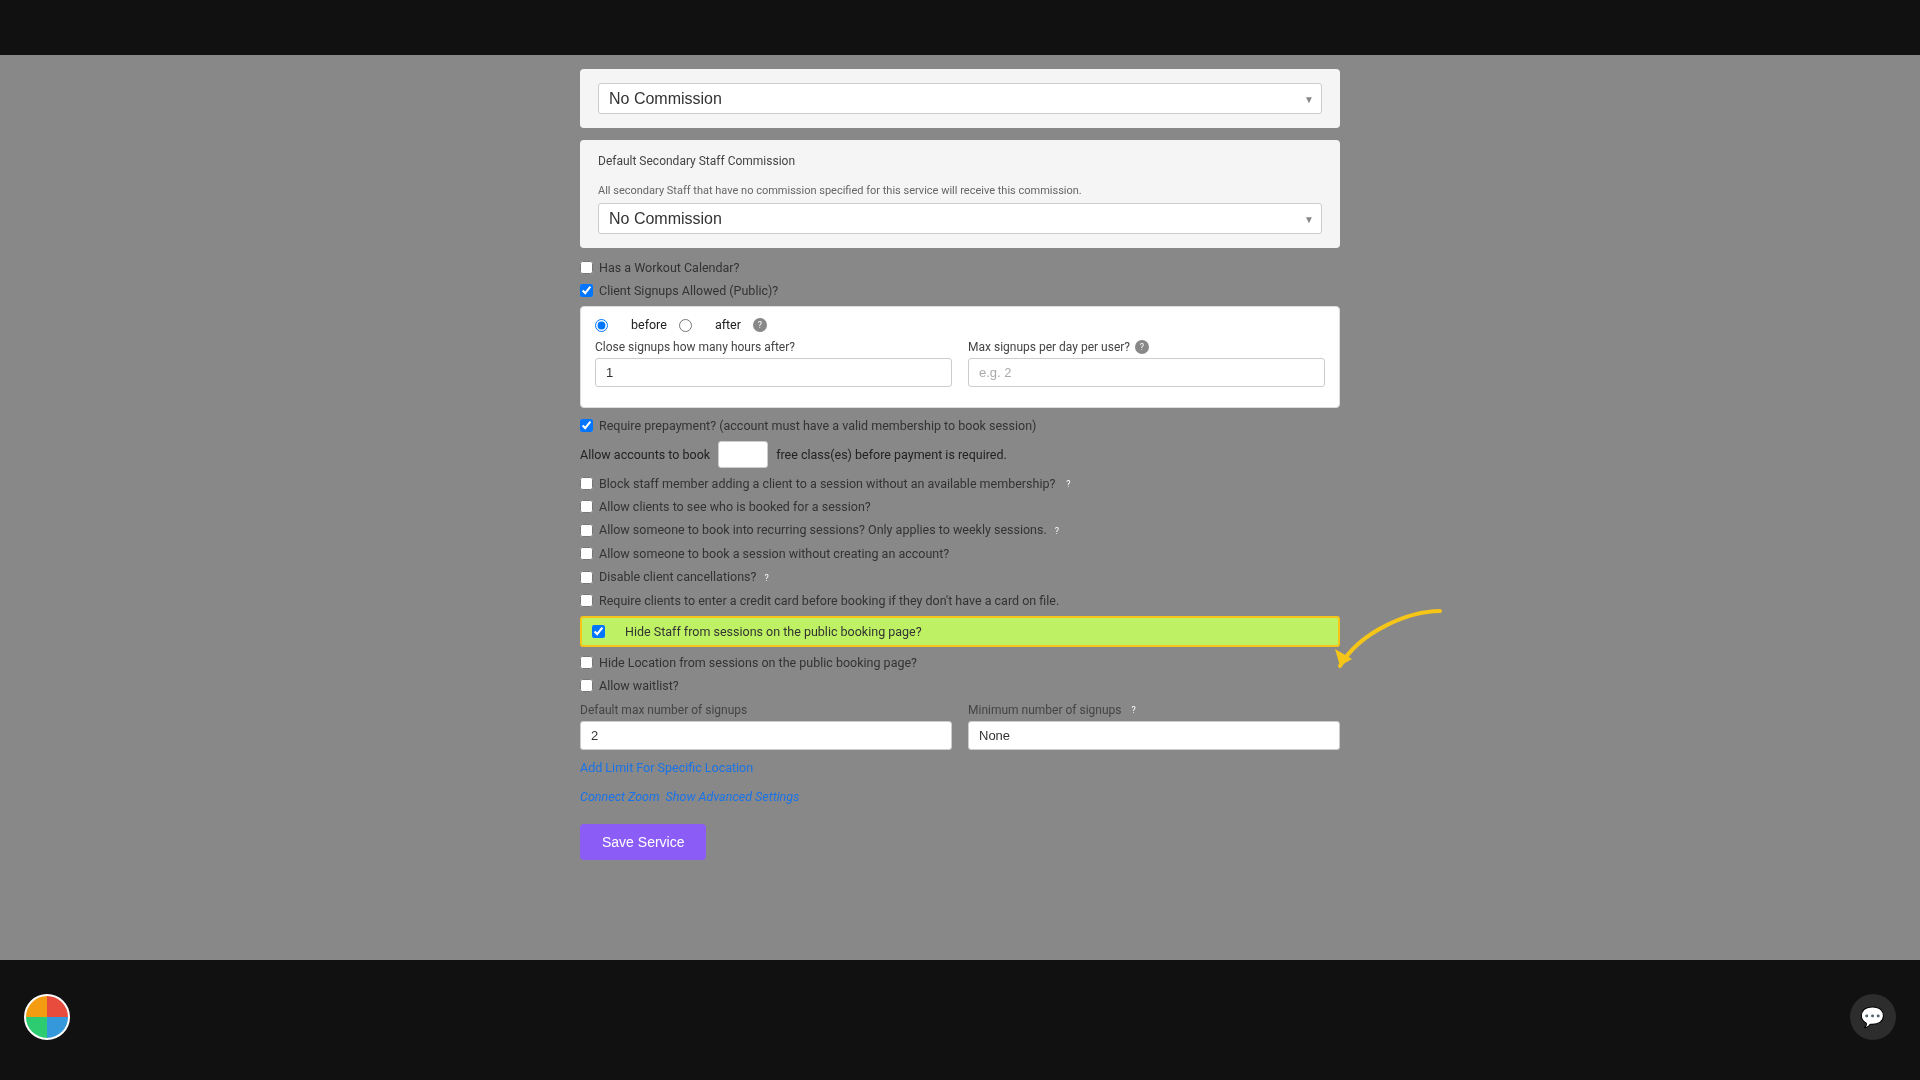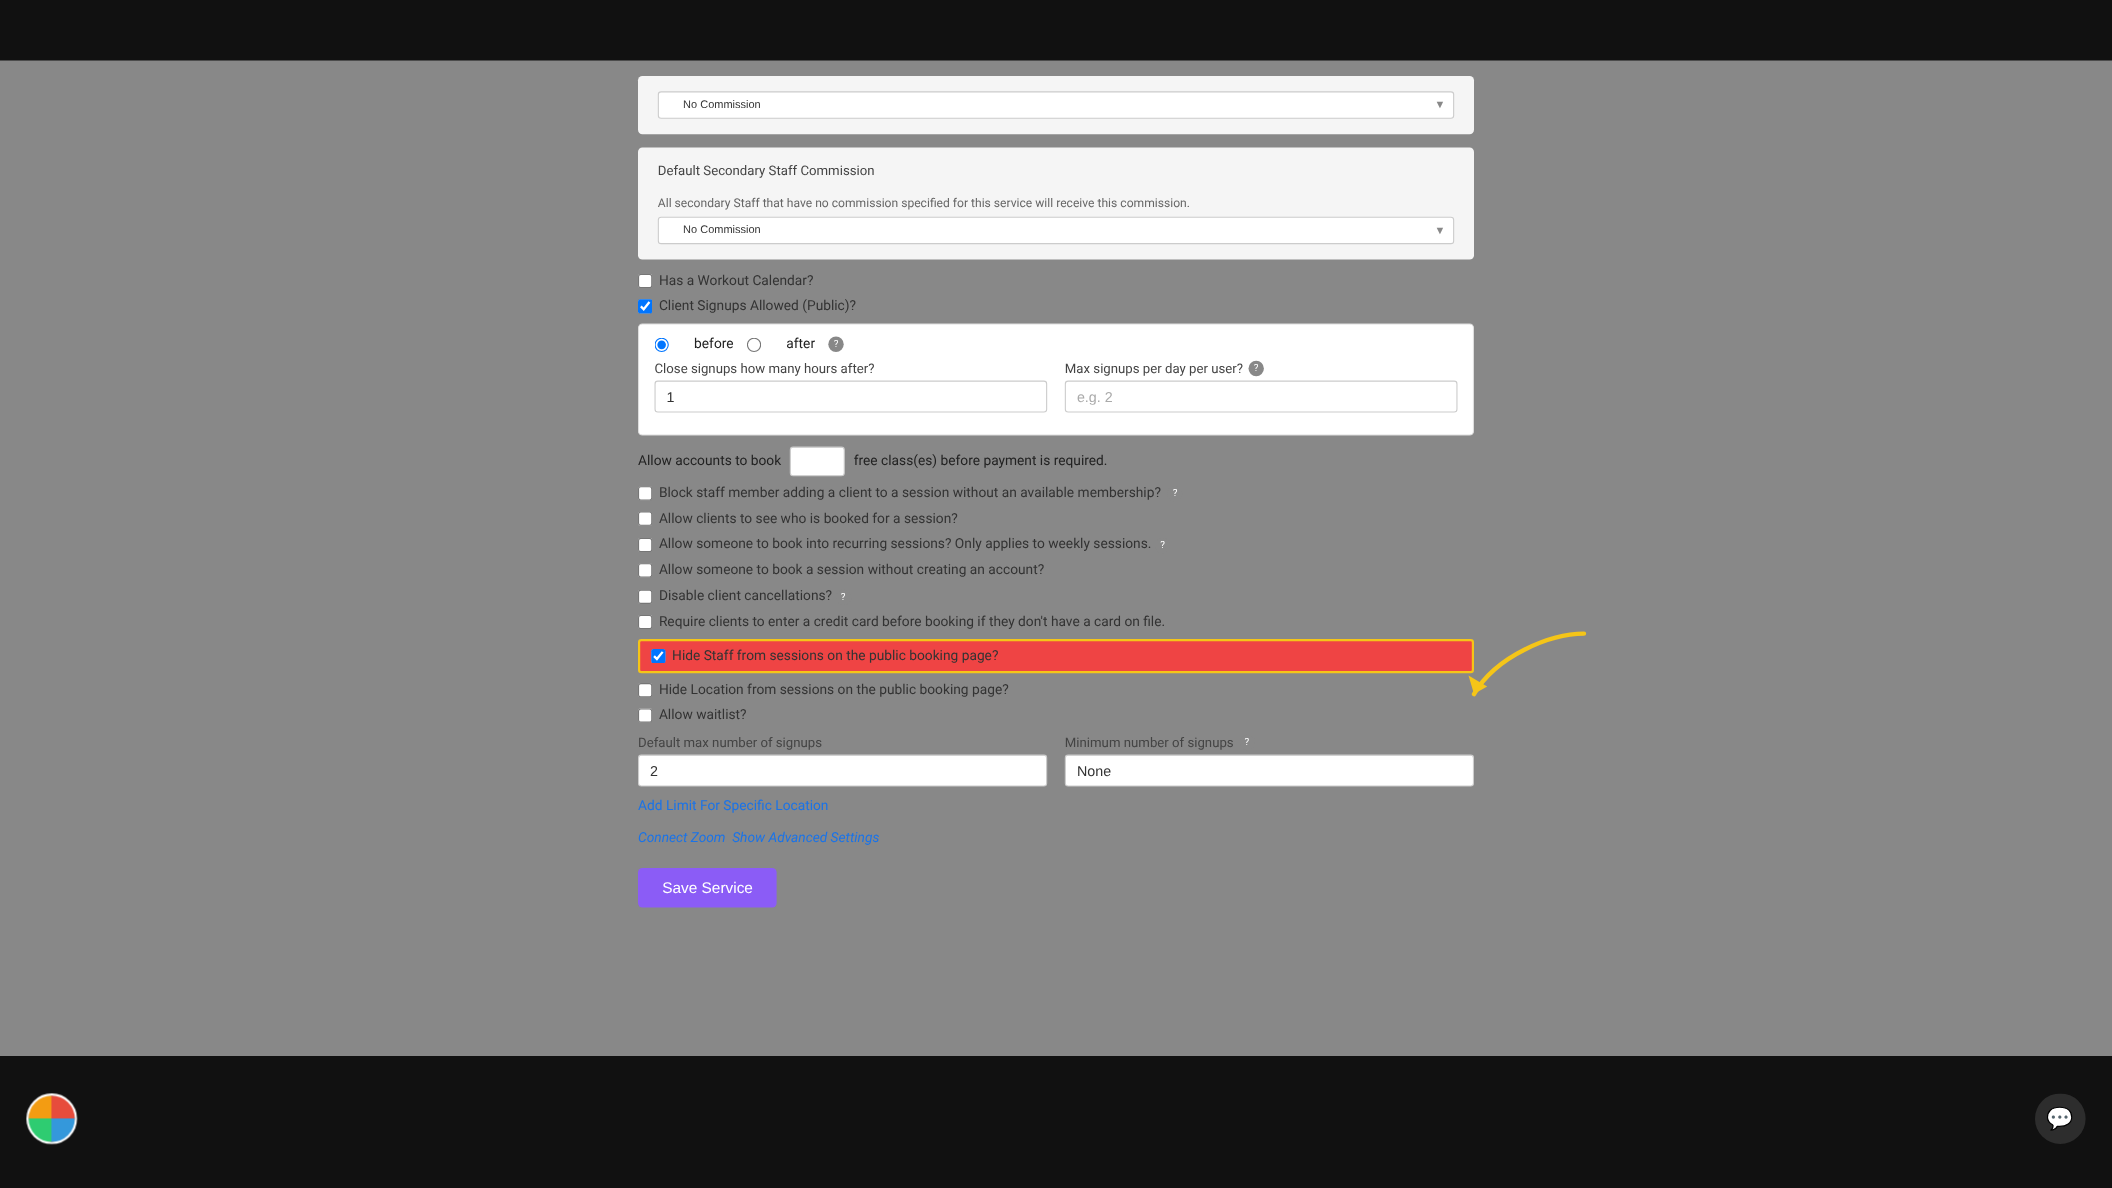--- a/index.html
+++ b/index.html
@@ -62,22 +62,22 @@
 
     .select-wrapper {
       position: relative;
     }
 
     .select-field {
       width: 100%;
       background: #fff;
       border: 1px solid #ccc;
       border-radius: 3px;
-      padding: 6px 28px 6px 22px;
-      font-size: 10px;
+      padding: 6px 28px 6px 10px;
+      font-size: 16px;
       color: #333;
       appearance: none;
       cursor: pointer;
     }
 
     .select-arrow {
       position: absolute;
       right: 8px;
       top: 50%;
       transform: translateY(-50%);
@@ -181,24 +181,24 @@
       padding: 5px 8px;
       font-size: 13px;
       color: #333;
       background: #fff;
       text-align: center;
     }
 
     .highlighted-checkbox-row {
       display: flex;
       align-items: center;
-      gap: 6px;
+      gap: 20px;
       font-size: 12.5px;
       color: #333;
-      background: #ef4444;
+      background: #bef264;
       border: 2px solid #f5c518;
       border-radius: 3px;
       padding: 6px 10px;
       margin-bottom: 8px;
       position: relative;
     }
 
     .link-text {
       color: #1a73e8;
       cursor: pointer;
@@ -347,20 +347,24 @@
       <div class="col-half">
         <div class="field-label">
           <span>Max signups per day per user?</span>
           <span class="help-icon">?</span>
         </div>
         <input type="text" class="text-input" placeholder="e.g. 2" style="">
       </div>
     </div>
   </div>
 
+  <div class="checkbox-row">
+    <input type="checkbox" checked="" style="">
+    <label>Require prepayment? (account must have a valid membership to book session)</label>
+  </div>
 
   <div class="inline-row">
     <span>Allow accounts to book</span>
     <input type="text" class="inline-input-small" value="" style="">
     <span>free class(es) before payment is required.</span>
   </div>
 
   <div class="checkbox-row">
     <input type="checkbox" style="">
     <label>Block staff member adding a client to a session without an available membership?</label>

